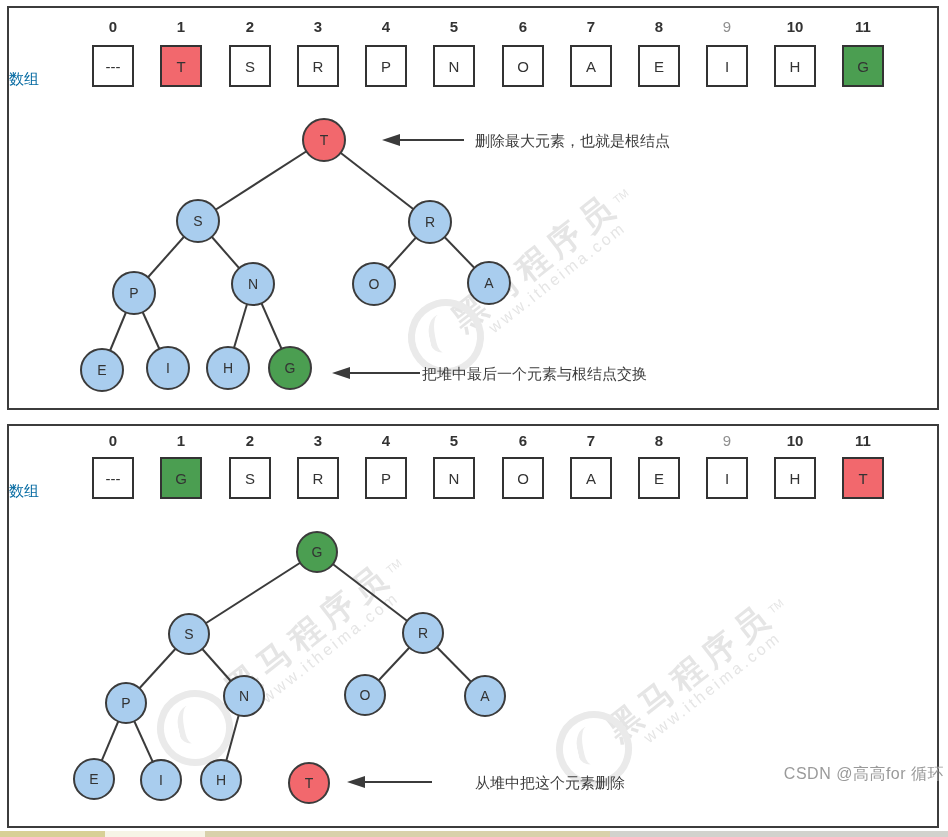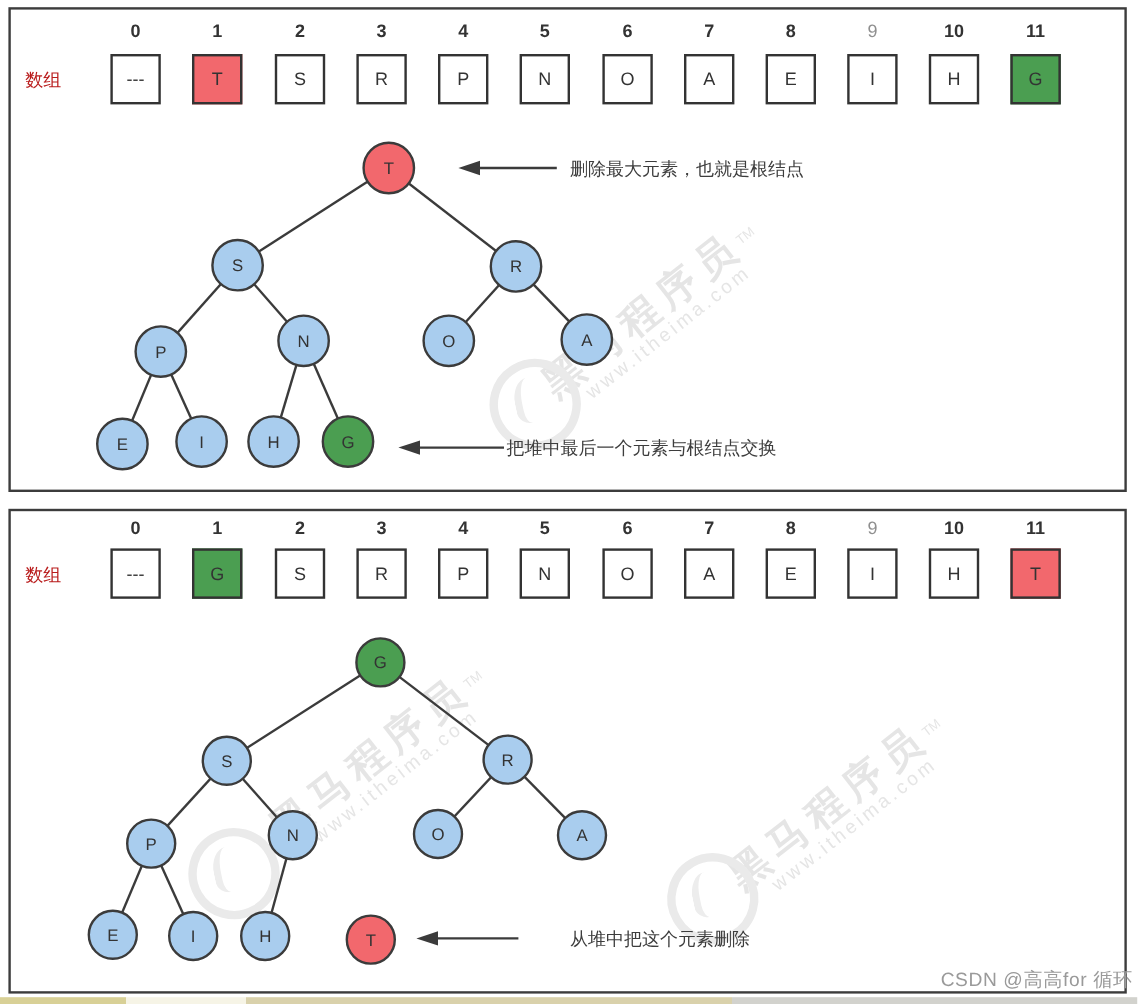--- a/index.html
+++ b/index.html
@@ -8,33 +8,33 @@
   .panel{position:absolute;left:7px;width:928px;height:400px;border:2px solid #3c3c3c;background:#fff;}
   .panel.p0{top:6px;}
   .panel.p1{top:424px;}
   .layer{position:absolute;left:0;top:0;width:100%;height:100%;}
   .tree-svg{position:absolute;left:0;top:0;z-index:2;}
   .cells{z-index:3;}
   .cell{position:absolute;width:42px;height:42px;border:2px solid #333;background:#fff;
         display:flex;align-items:center;justify-content:center;font-size:15px;color:#333;box-sizing:border-box;}
   .idx{position:absolute;width:42px;text-align:center;font-weight:bold;font-size:15px;color:#333;}
   .idx.muted{font-weight:400;color:#8f8f8f;}
-  .array-label{position:absolute;left:12px;font-size:15px;color:#b91c1c;z-index:3;}
+  .array-label{position:absolute;left:0;font-size:15px;color:#0369a1;z-index:3;margin-top:12px;}
   .p0 .array-label{top:50px;}
   .p1 .array-label{top:44px;}
   .wm{position:absolute;transform:translate(-50%,-50%) rotate(-38deg);color:#e5e5e5;
       white-space:nowrap;z-index:1;text-align:center;line-height:1.05;}
   .wm-brand{font-size:33px;font-weight:bold;letter-spacing:7px;}
   .wm-tm{font-size:11px;vertical-align:super;letter-spacing:0;}
   .wm-url{font-size:16px;letter-spacing:3px;}
   .wm-logo{position:absolute;width:62px;height:62px;border:7px solid #eaeaea;border-radius:50%;
            transform:translate(-50%,-50%) rotate(-30deg);z-index:1;box-sizing:content-box;}
   .wm-logo::after{content:"";position:absolute;left:16px;top:7px;width:22px;height:38px;
            border-left:6px solid #ededed;border-radius:60% 60% 50% 50%/65% 65% 35% 35%;transform:rotate(18deg);}
-  .credit{position:absolute;right:4px;top:807px;font-size:16px;color:#9a9a9a;z-index:6;letter-spacing:0.5px;}
+  .credit{position:absolute;right:4px;top:764px;font-size:16px;color:#9a9a9a;z-index:6;letter-spacing:0.5px;}
   .strip-seg{position:absolute;top:831px;height:6px;z-index:5;}
 </style>
 </head>
 <body>
 
 <div class="page">
 
   <div class="panel p0">
     <span class="array-label">数组</span>
     <div class="layer cells">

